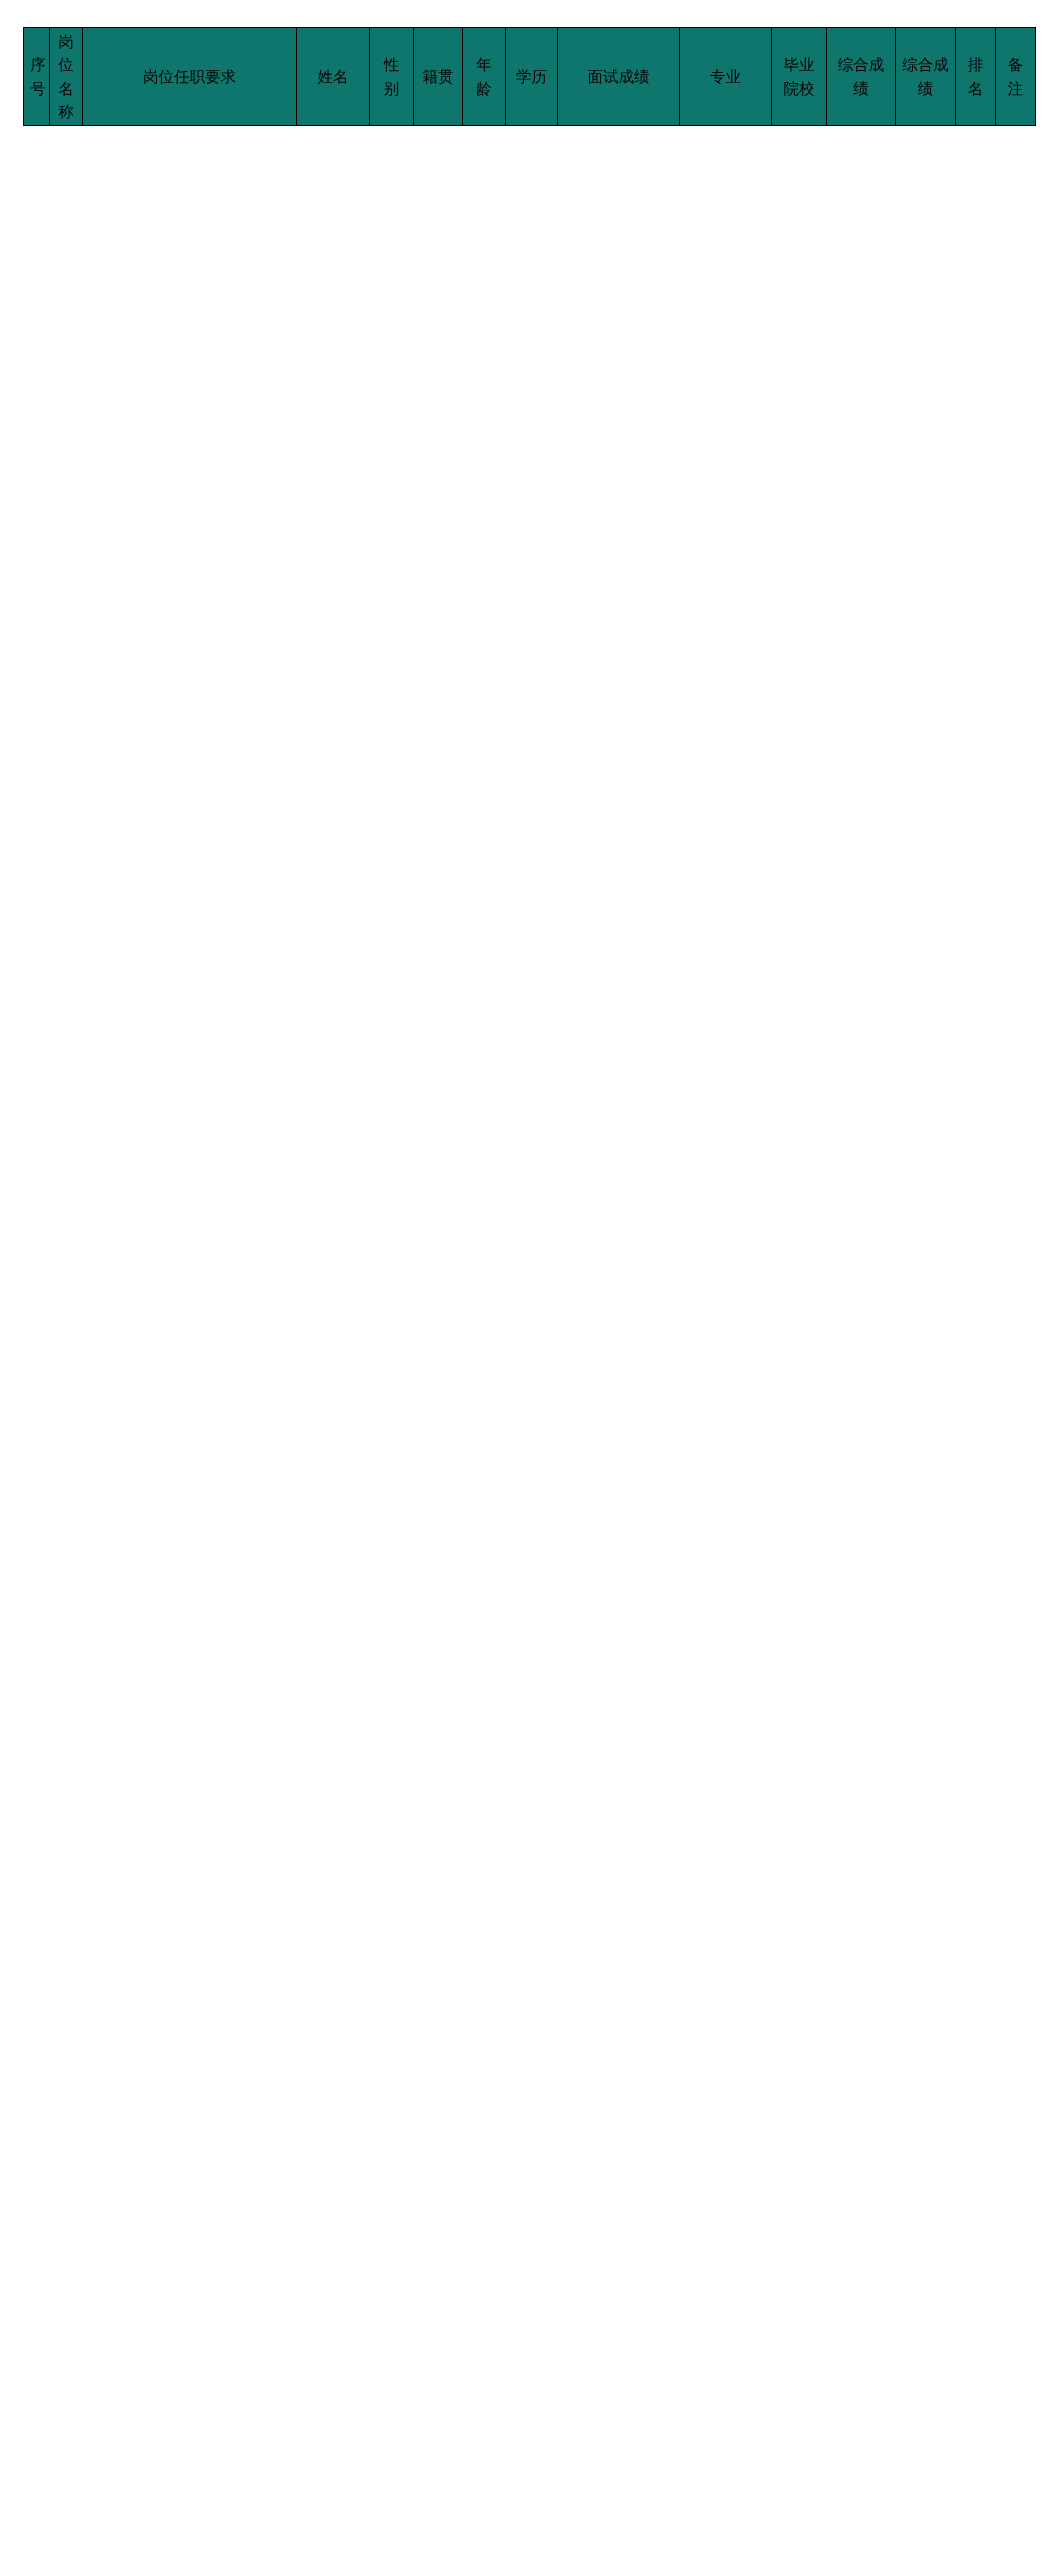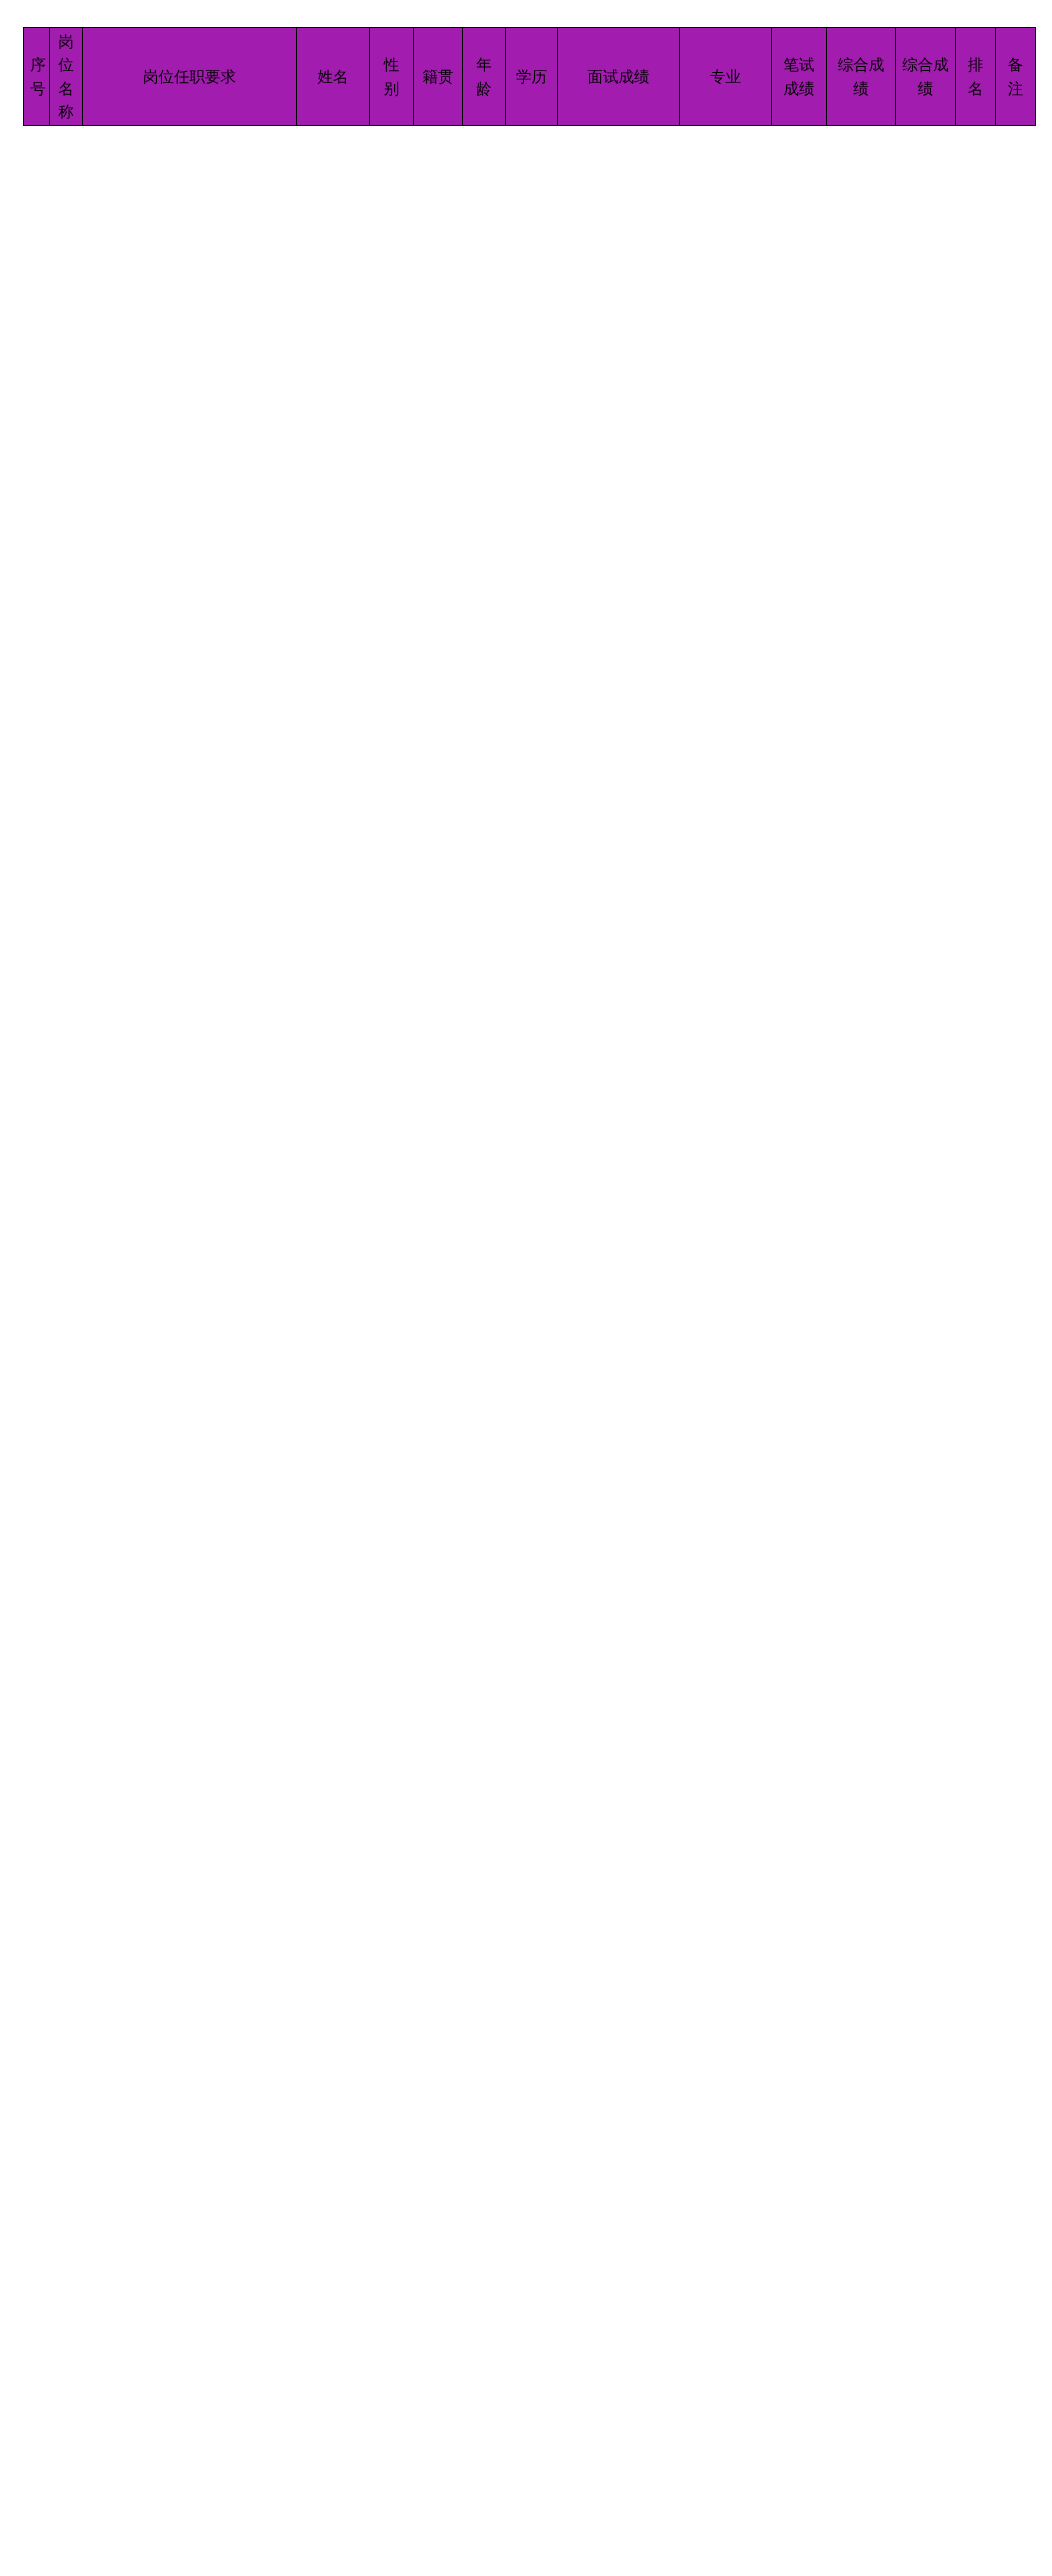--- a/index.html
+++ b/index.html
@@ -12,21 +12,21 @@
   table.roster{
     border-collapse:collapse;table-layout:fixed;width:1012px;
     border:1.5px solid #000;
   }
   th,td{
     border:0.5px solid #000;
     text-align:center;vertical-align:middle;
     font-size:14px;line-height:1.55;
     padding:2.1px 4.1px;
     word-break:break-all;overflow-wrap:anywhere;
-    background:#a21caf;
+    background:#0f766e;
   }
   thead th{
     height:83px;font-size:15.5px;font-weight:normal;
     border-bottom:1.5px solid #000;padding:2.1px 6.2px;line-height:1.5;
   }
   tbody{border-top:1.5px solid #000;}
 </style>
 </head>
 <body>
 
@@ -54,21 +54,21 @@
         <th>序号</th>
         <th>岗位名称</th>
         <th>岗位任职要求</th>
         <th>姓名</th>
         <th>性别</th>
         <th>籍贯</th>
         <th>年龄</th>
         <th>学历</th>
         <th>面试成绩</th>
         <th>专业</th>
-        <th>笔试成绩</th>
+        <th>毕业院校</th>
         <th>综合成绩</th>
         <th>综合成绩</th>
         <th>排名</th>
         <th>备注</th>
       </tr>
     </thead>
   <tbody class="sec-0"></tbody>
       <tbody class="sec-1"></tbody>
       <tbody class="sec-2"></tbody>
       <tbody class="sec-3"></tbody>

